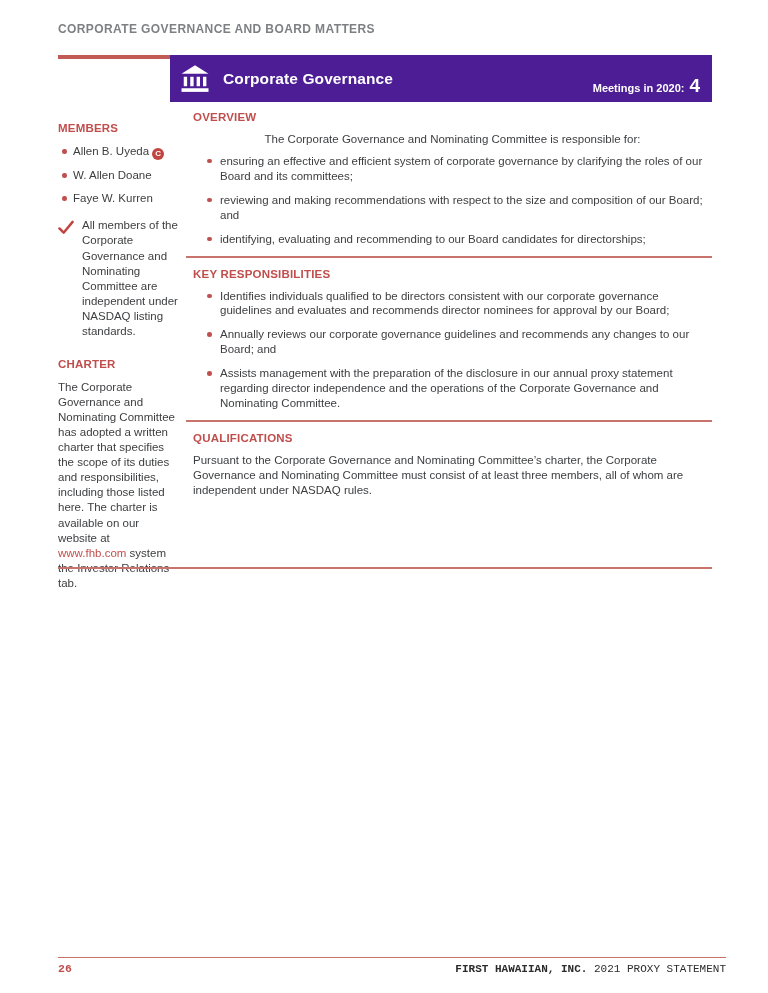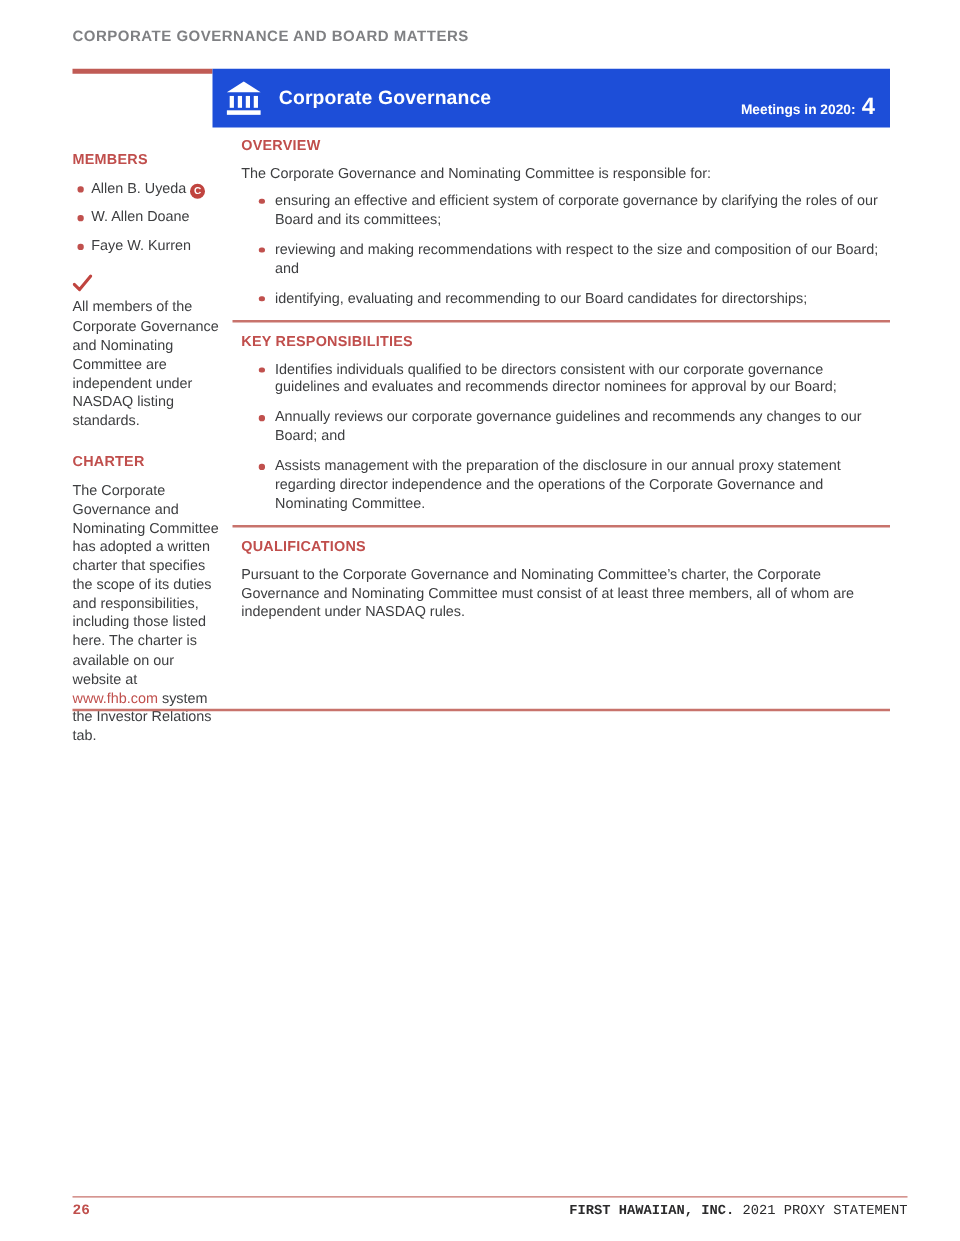--- a/index.html
+++ b/index.html
@@ -18,21 +18,21 @@
     color:#7f8083;
   }
 
   
   .banner-row {
     position:absolute; left:58px; top:55px; width:654px;
     display:flex; align-items:flex-start;
   }
   .banner-connector { width:128px; height:4px; background:#c05b55; }
   .banner {
-    width:616px; height:47px; background:#1d4ed8;
+    width:616px; height:47px; background:#4c1d95;
     display:flex; align-items:center;
     padding:0 12px 0 10px; color:#ffffff;
   }
   .banner-icon { width:30px; height:30px; margin-right:13px; flex:none; }
   .banner-titles { font-size:15.5px; font-weight:bold; line-height:1.13; letter-spacing:0.1px; }
   .banner-meetings {
     margin-left:auto; align-self:flex-end; padding-bottom:5px;
     display:flex; align-items:baseline; white-space:nowrap;
   }
   .meetings-label { font-size:11px; font-weight:bold; }
@@ -58,30 +58,30 @@
     content:""; position:absolute; left:4px; top:5px;
     width:4.5px; height:4.5px; border-radius:50%; background:#c0504d;
   }
   .chair-badge {
     display:inline-flex; align-items:center; justify-content:center;
     width:12px; height:12px; border-radius:50%;
     background:#c0443f; color:#ffffff;
     font-size:8px; font-weight:bold; margin-left:3px;
     vertical-align:-1px;
   }
-  .independence-note { display:flex; margin:1px 0 18px 0;flex-direction:column; }
+  .independence-note { display:flex; margin:1px 0 18px 0; }
   .check-icon { width:24px; flex:none; padding-top:2px; }
   .note-text { flex:1; }
   .charter-text { margin-top:6px; }
   .link { color:#c0504d; text-decoration:none; cursor:pointer; }
 
   
   .main .red-heading { margin-bottom:7px; }
   .main .section { padding-left:7px; }
-  .intro { margin-bottom:7px; }
+  .intro { margin-bottom:7px;text-align:center; }
   .bullet-list { list-style:none; padding-left:10px; }
   .bullet-list li { position:relative; padding-left:17px; margin-bottom:9px; }
   .bullet-list li::before {
     content:""; position:absolute; left:4px; top:5px;
     width:4.5px; height:4.5px; border-radius:50%; background:#c0504d;
   }
   .section-divider { border:none; border-top:2px solid #c8736c; margin:3px 0 9px 0; }
 
   .fullwidth-divider {
     position:absolute; left:58px; top:567px; width:654px; height:0;

